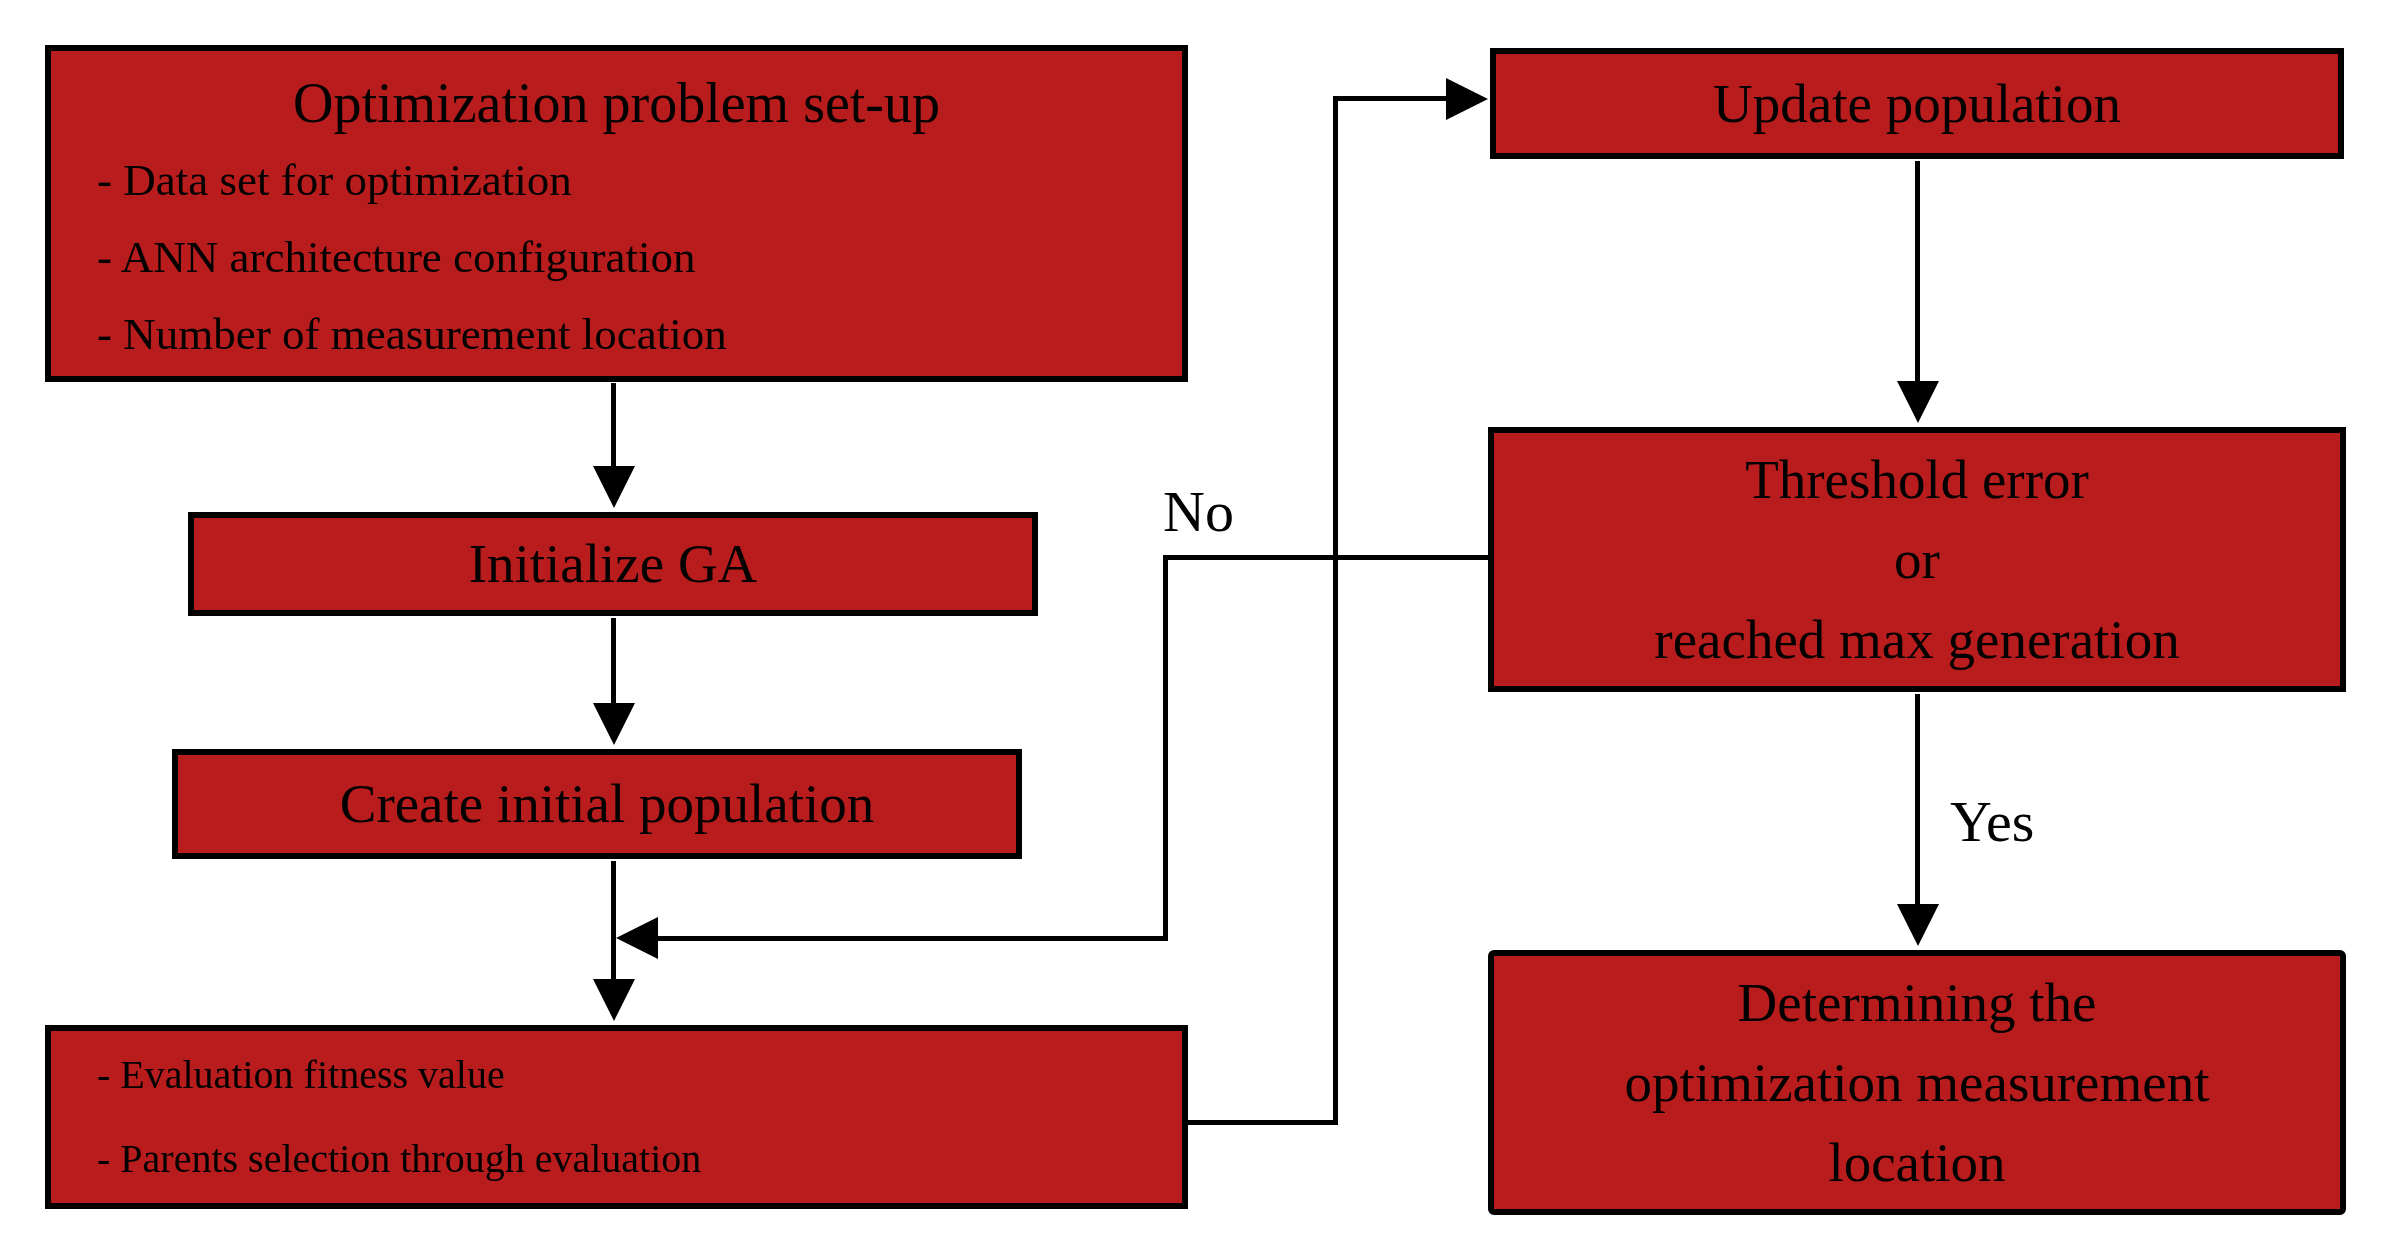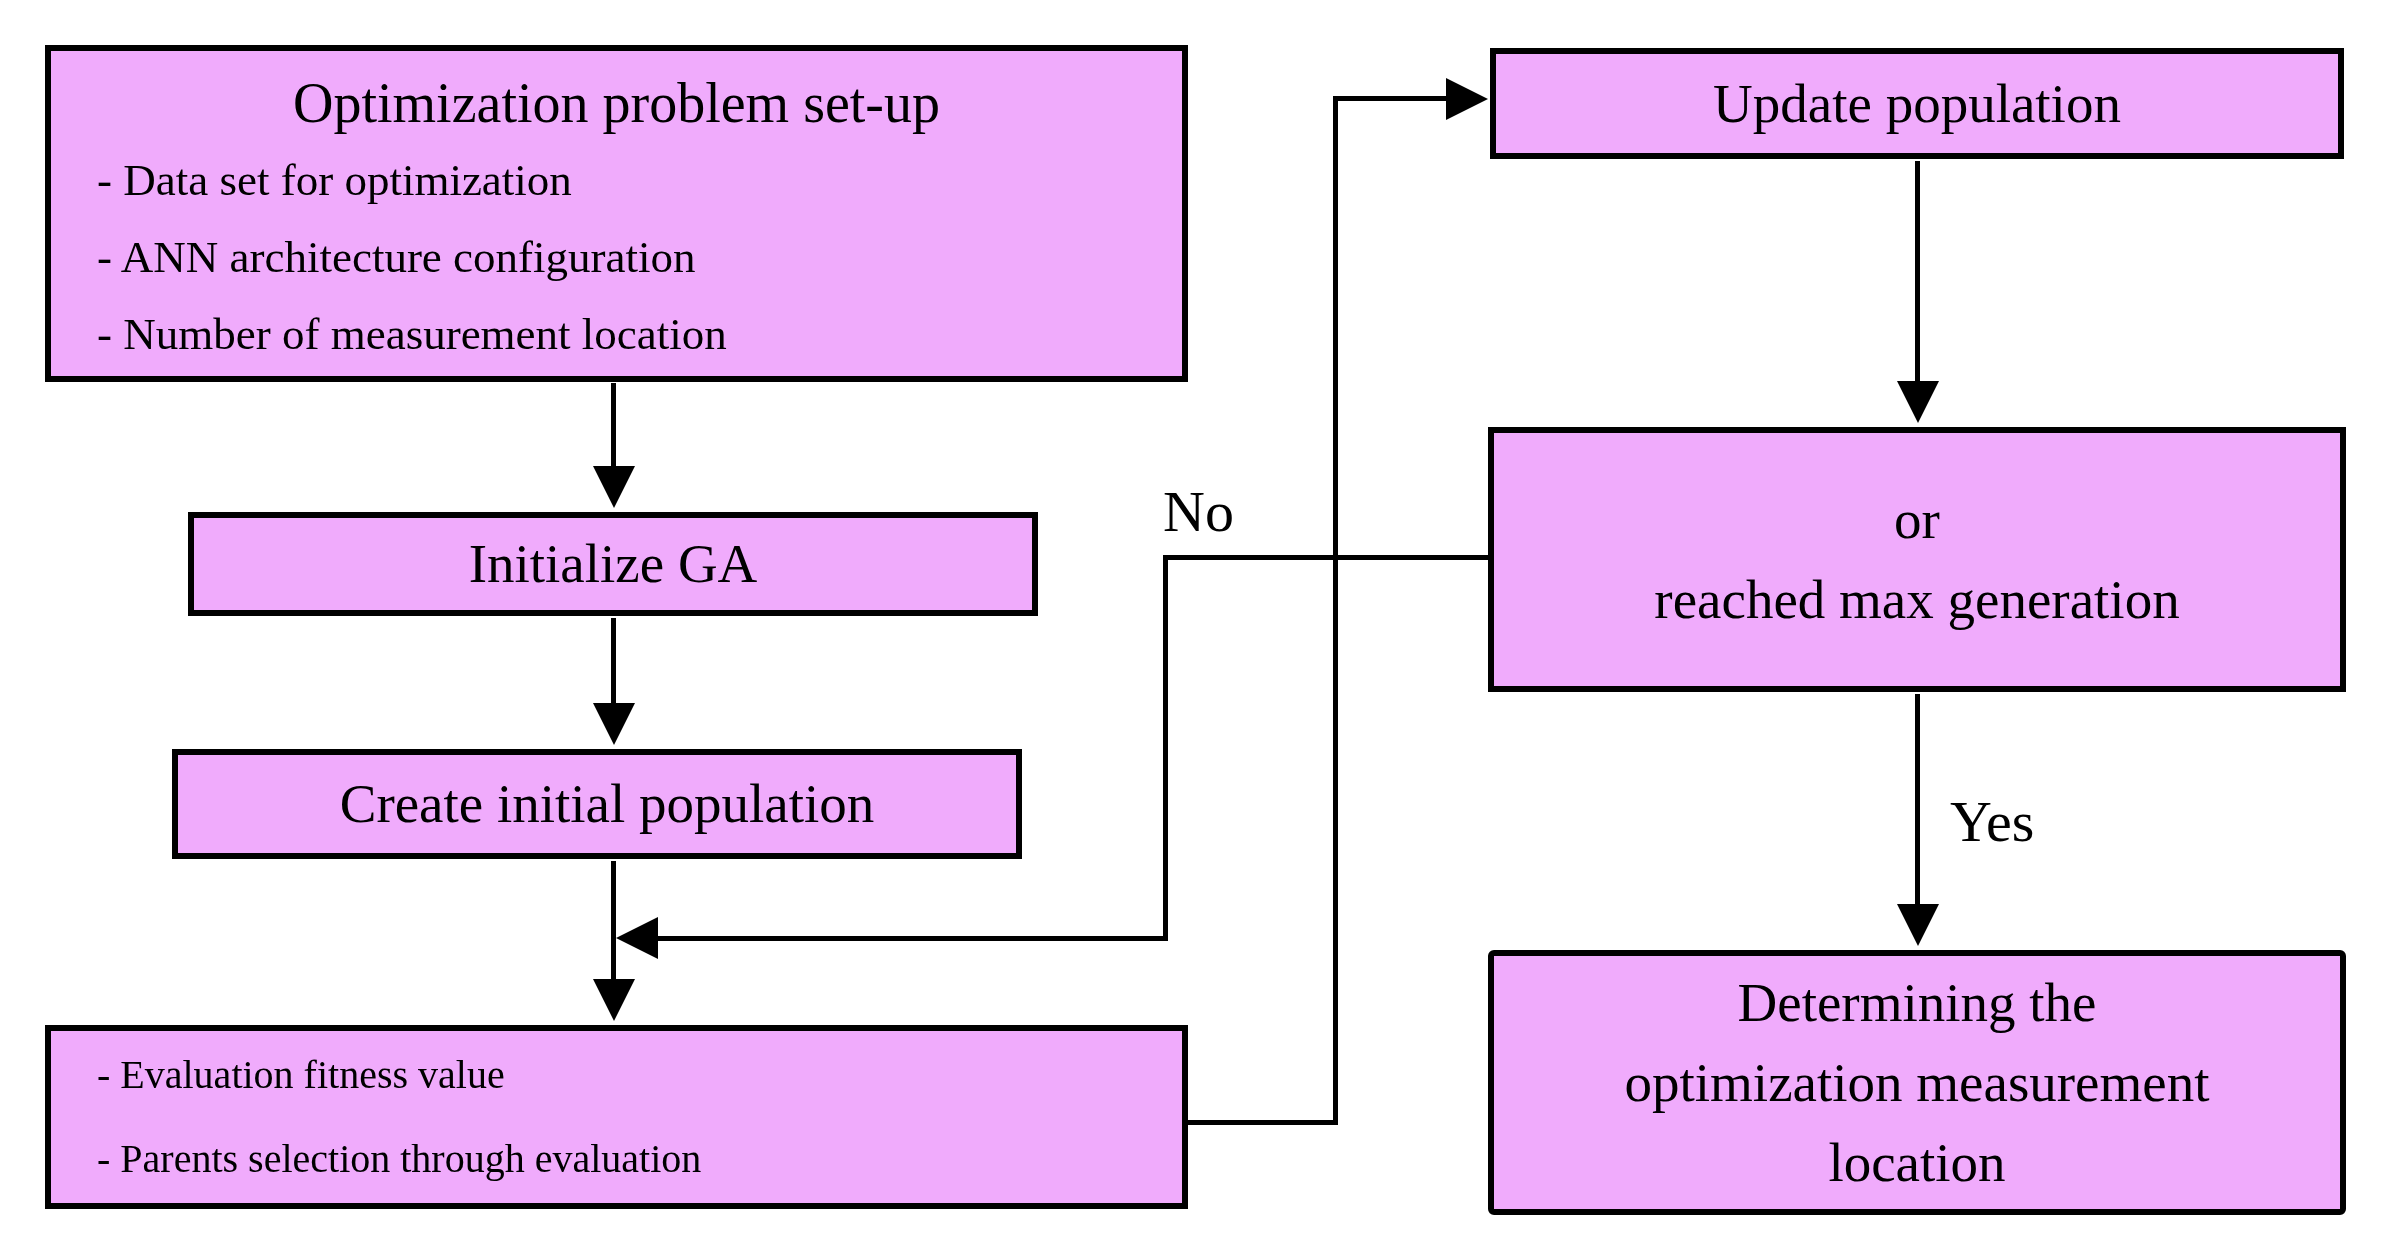--- a/index.html
+++ b/index.html
@@ -9,21 +9,21 @@
     height: 1256px;
     background: #ffffff;
     font-family: "Liberation Serif", "DejaVu Serif", serif;
     color: #000000;
     overflow: hidden;
   }
   .node {
     position: absolute;
     box-sizing: border-box;
     border: 6px solid #000000;
-    background: #f0abfc;
+    background: #b91c1c;
   }
   .center-box {
     display: flex;
     flex-direction: column;
     align-items: center;
     justify-content: center;
     text-align: center;
   }
   .txt { font-size: 55px; line-height: 80px; white-space: nowrap; }
 
@@ -67,20 +67,21 @@
   <div class="node eval-box" style="left:45px; top:1025px; width:1143px; height:184px;">
     <div class="eval-item">- Evaluation fitness value</div>
     <div class="eval-item">- Parents selection through evaluation</div>
   </div>
 
   <div class="node center-box" style="left:1490px; top:48px; width:854px; height:111px;">
     <div class="txt">Update population</div>
   </div>
 
   <div class="node center-box" style="left:1488px; top:427px; width:858px; height:265px;">
+    <div class="txt">Threshold error</div>
     <div class="txt">or</div>
     <div class="txt">reached max generation</div>
   </div>
 
   <div class="node center-box" style="left:1488px; top:950px; width:858px; height:265px;border-radius:6px;">
     <div class="txt">Determining the</div>
     <div class="txt">optimization measurement</div>
     <div class="txt">location</div>
   </div>
 

